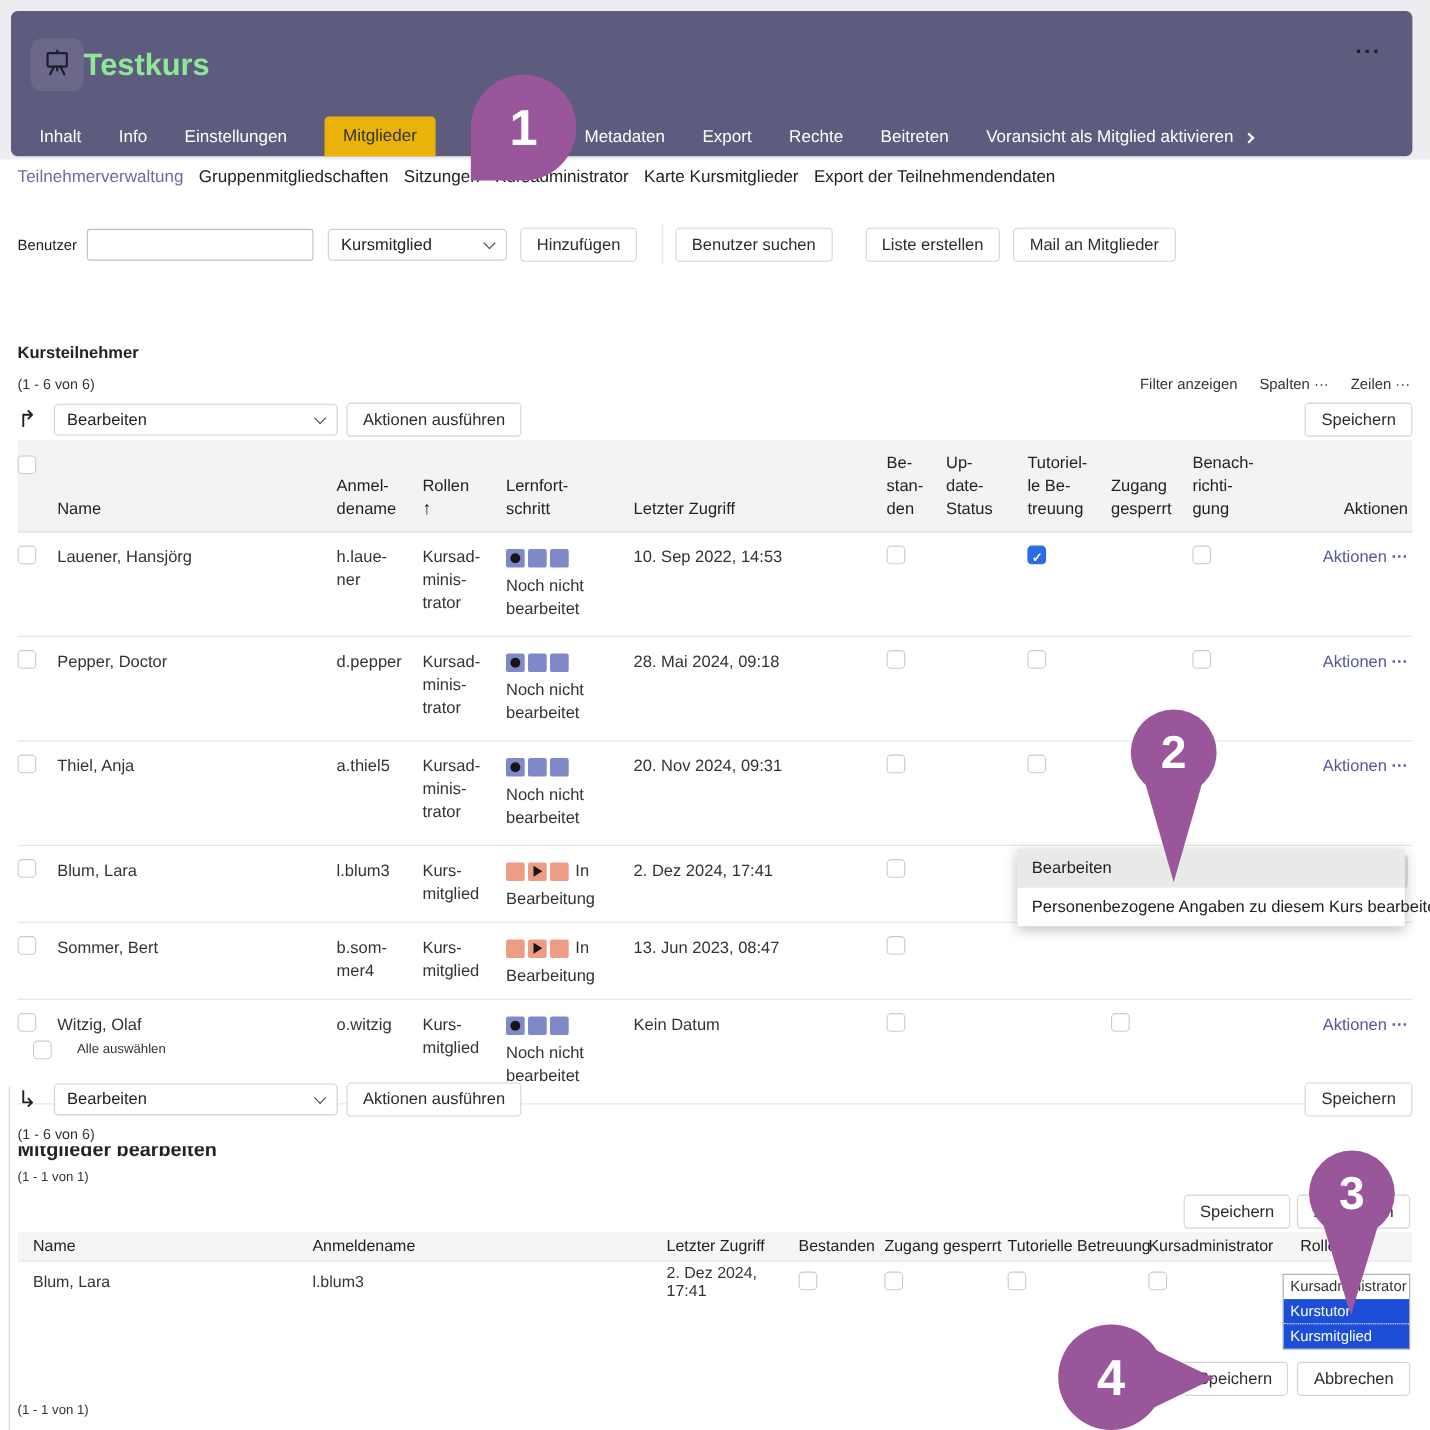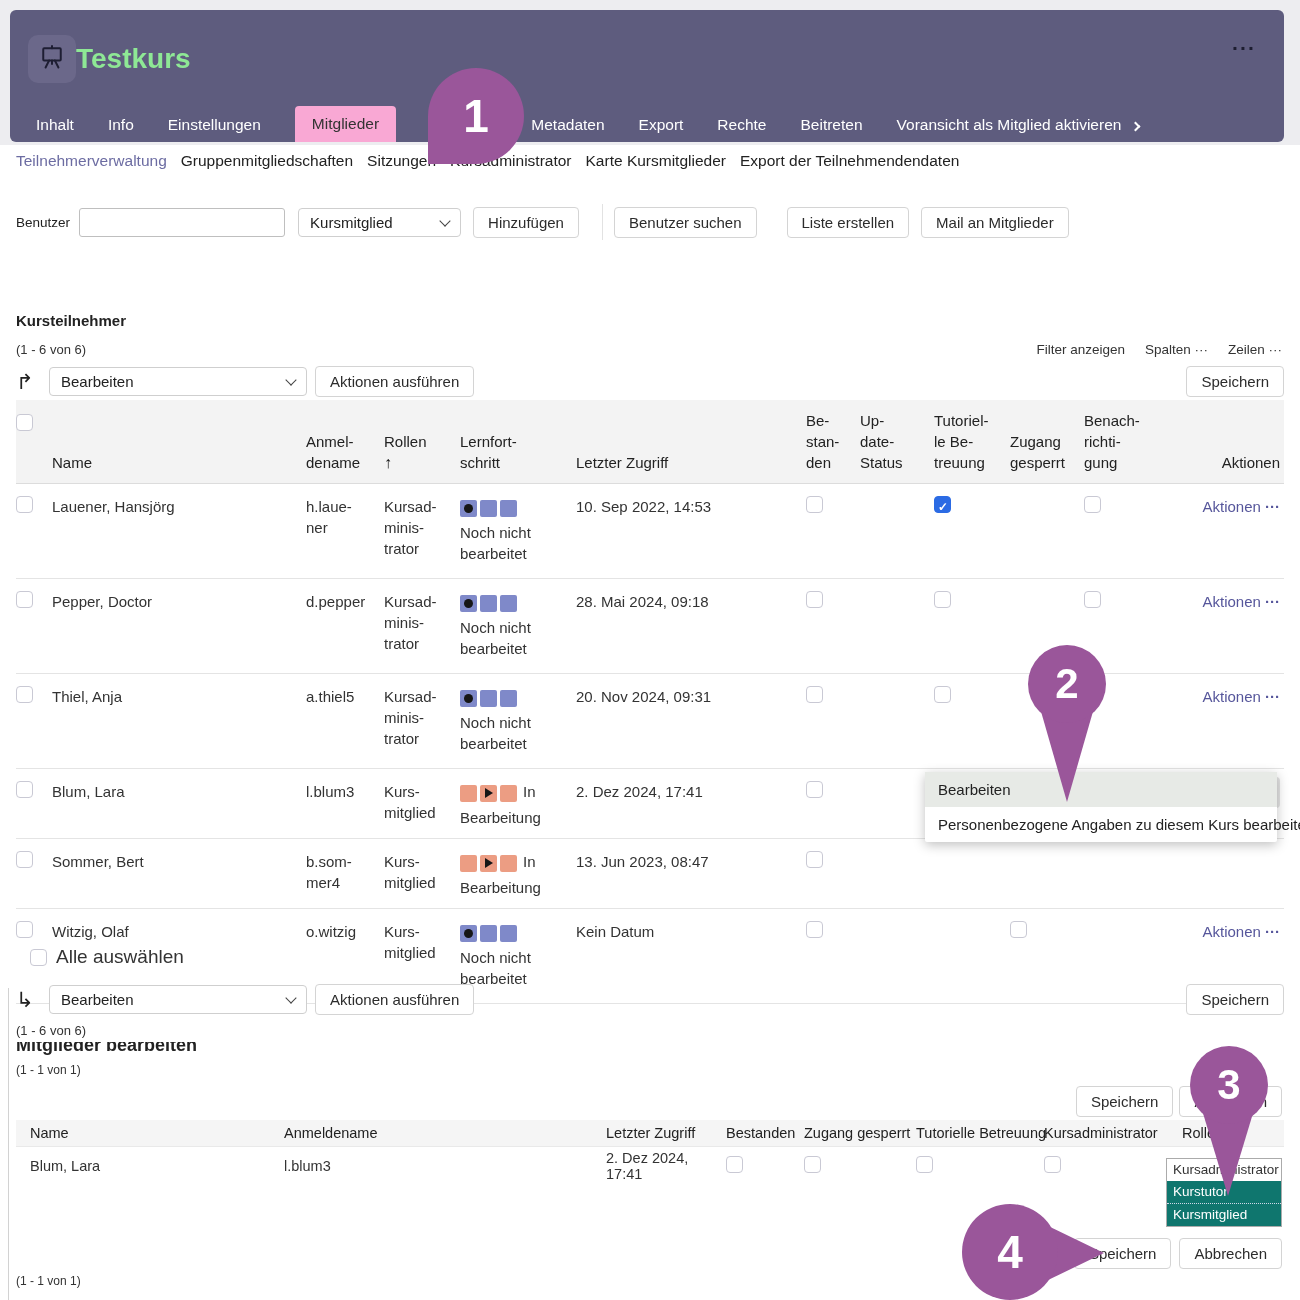--- a/index.html
+++ b/index.html
@@ -14,21 +14,21 @@
             background:#5e5c7e; border-radius:6px; }
   .title-row { position:absolute; top:0; left:0; right:0; height:98px; display:flex; align-items:center; }
   .course-icon-tile { width:48px; height:48px; margin-left:18px; background:#6b688a; border-radius:10px;
             display:flex; align-items:center; justify-content:center; }
   .course-title { margin-left:0; font-size:28px; font-weight:bold; color:#8ee895; }
   .header-more { position:absolute; top:26px; right:28px; color:#1d1d30; font-size:21px; font-weight:bold;
             letter-spacing:1px; cursor:pointer; }
   .tab-row { position:absolute; bottom:0; left:26px; right:6px; height:34px; display:flex;
             align-items:center; gap:34px; font-size:15.5px; color:#fff; white-space:nowrap; }
   .tab { cursor:pointer; }
-  .tab.active { background:#f9a8d4; color:#333; height:36px; display:flex; align-items:center;
+  .tab.active { background:#eab308; color:#333; height:36px; display:flex; align-items:center;
             padding:0 17px; border-radius:4px 4px 0 0; position:relative; top:-1px; }
   .chev-r { display:inline-block; width:7px; height:7px; border-right:2.4px solid #fff;
             border-top:2.4px solid #fff; transform:rotate(45deg); margin-left:6px; }
   
   .subnav { position:absolute; top:152px; left:16px; display:flex; gap:14px; font-size:15.5px; color:#222; }
   .subnav-item { cursor:pointer; }
   .subnav-item.active { color:#6c6ca2; }
   
   .addbar { position:absolute; top:204px; left:16px; display:flex; align-items:center; }
   .addbar label { font-size:13.5px; margin-right:9px; color:#222; }
@@ -79,21 +79,21 @@
         justify-content:center; margin-right:3px; vertical-align:middle; }
   .sq.b { background:#7f89c9; } .sq.s { background:#ec9d83; }
   .dot { width:9px; height:9px; background:#161616; border-radius:50%; }
   .play { width:0; height:0; border-top:5px solid transparent; border-bottom:5px solid transparent;
         border-left:8px solid #161616; }
   .prog-inline { margin-left:3px; }
   .prog-label { margin-top:5px; width:88px; line-height:21px; }
   .alink { color:#56569b; cursor:pointer; white-space:nowrap; }
   .abtn { background:#e3e3e3; border-radius:4px; padding:5px 10px; color:#2c2c2c; cursor:pointer;
         display:inline-block; margin-top:6px; white-space:nowrap; }
-  .select-all { position:absolute; top:946px; left:30px; display:flex; align-items:center; gap:9px; font-size:19px; }
+  .select-all { position:absolute; top:946px; left:30px; display:flex; gap:23px; font-size:12px; }
   .count-bottom { position:absolute; top:1023px; left:16px; font-size:13px; }
   
   .ctx { position:absolute; left:925px; top:772px; width:352px; background:#fff; z-index:20;
         box-shadow:0 3px 12px rgba(0,0,0,.25); border-radius:2px; font-size:15px; color:#222; }
   .ctx-item { padding:9px 13px; cursor:pointer; white-space:nowrap; }
   .ctx-item.hl { background:#e7eae6; }
   
   .left-line { position:absolute; left:8px; top:988px; width:1px; height:312px; background:#d2d2d2; }
   .edit-section { position:absolute; top:1042px; left:0; width:1300px; height:258px; }
   .clip-head { position:absolute; top:0; left:16px; height:15px; overflow:hidden; }
@@ -103,21 +103,21 @@
   .etable { position:absolute; top:78px; left:16px; width:1268px; font-size:14.5px; }
   .erow { display:grid; align-items:center;
           grid-template-columns:254px 322px 120px 78px 112px 128px 138px 1fr; }
   .ehead { background:#f5f5f5; height:27px; color:#222; border-bottom:1px solid #e9e9e9; }
   .ehead div { padding:0 4px 0 14px; white-space:nowrap; }
   .edata { height:38px; }
   .edata div { padding:0 4px 0 14px; }
   .rolebox { position:absolute; top:116px; right:18px; width:116px; background:#fff;
         border:1px solid #ababab; font-size:13.5px; z-index:5; }
   .rolebox .opt { padding:1px 6px; line-height:20px; color:#333; cursor:pointer; white-space:nowrap; }
-  .rolebox .opt.selected { background:#0f766e; color:#fff; }
+  .rolebox .opt.selected { background:#1d4ed8; color:#fff; }
   .rolebox .opt.selected + .opt.selected { border-top:1px dotted #cfd8ea; }
   .e-bot-btns { position:absolute; top:196px; right:18px; display:flex; gap:8px; }
   .e-count-bottom { position:absolute; top:232px; left:16px; font-size:12px; }
   
   .co { position:absolute; background:#9a569a; color:#fff; display:flex; align-items:center;
         justify-content:center; font-size:46px; font-weight:bold; z-index:30; }
   .co1 { left:428px; top:68px; width:96px; height:96px; border-radius:50% 50% 50% 0; }
   .co2c { left:1028px; top:645px; width:78px; height:78px; border-radius:50%; font-size:42px; }
   .co3c { left:1190px; top:1046px; width:78px; height:78px; border-radius:50%; font-size:42px; }
   .co4c { left:962px; top:1204px; width:96px; height:96px; border-radius:50%; }

